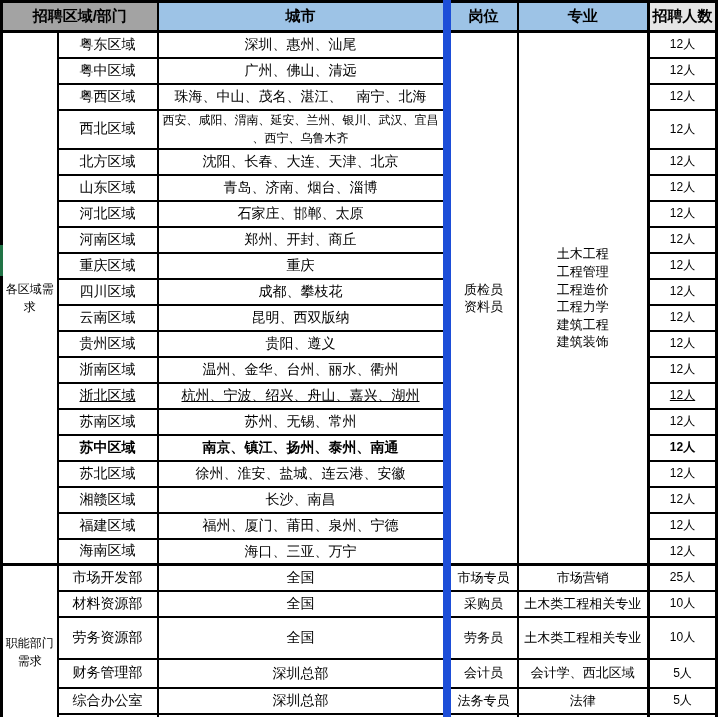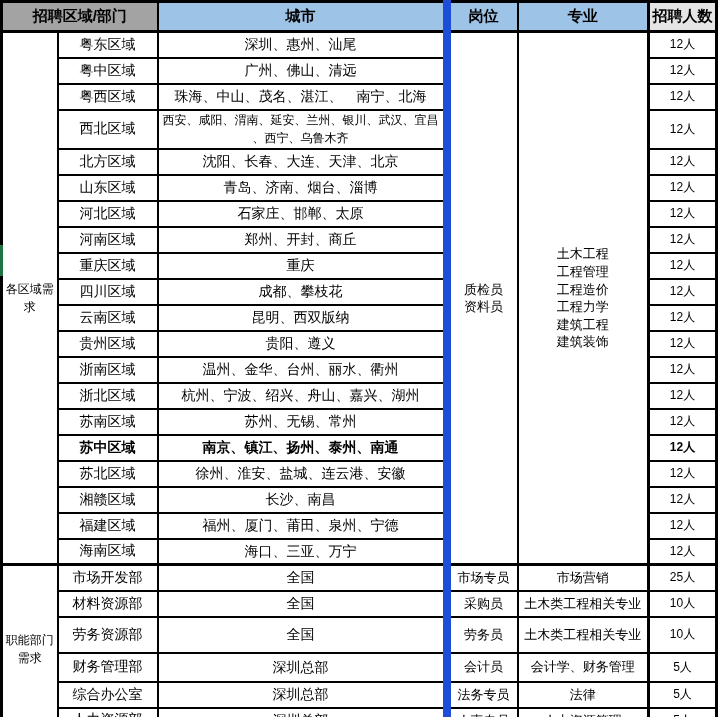--- a/index.html
+++ b/index.html
@@ -141,21 +141,21 @@
       <tr style="height: 26px;">
         <td class="region-cell">贵州区域</td>
         <td class="city-cell">贵阳、遵义</td>
         <td class="count-cell">12人</td>
       </tr>
       <tr style="height: 26px;">
         <td class="region-cell">浙南区域</td>
         <td class="city-cell">温州、金华、台州、丽水、衢州</td>
         <td class="count-cell">12人</td>
       </tr>
-      <tr style="height: 26px;">
+      <tr style="height: 26px; text-decoration: underline;">
         <td class="region-cell">浙北区域</td>
         <td class="city-cell">杭州、宁波、绍兴、舟山、嘉兴、湖州</td>
         <td class="count-cell">12人</td>
       </tr>
       <tr style="height: 26px; margin-top: 8px;">
         <td class="region-cell">苏南区域</td>
         <td class="city-cell">苏州、无锡、常州</td>
         <td class="count-cell">12人</td>
       </tr>
       <tr style="height: 26px; font-weight: bold;">
@@ -192,32 +192,32 @@
         <td class="major-cell">市场营销</td>
         <td class="count-cell">25人</td>
       </tr>
       <tr style="height: 26px;">
         <td class="region-cell">材料资源部</td>
         <td class="city-cell">全国</td>
         <td class="pos-cell">采购员</td>
         <td class="major-cell">土木类工程相关专业</td>
         <td class="count-cell">10人</td>
       </tr>
-      <tr style="height: 36px;">
+      <tr style="height: 42px;">
         <td class="region-cell">劳务资源部</td>
         <td class="city-cell">全国</td>
         <td class="pos-cell">劳务员</td>
         <td class="major-cell">土木类工程相关专业</td>
         <td class="count-cell">10人</td>
       </tr>
       <tr style="height: 29px;">
         <td class="region-cell">财务管理部</td>
         <td class="city-cell">深圳总部</td>
         <td class="pos-cell">会计员</td>
-        <td class="major-cell">会计学、财务管理</td>
+        <td class="major-cell">会计学、西北区域</td>
         <td class="count-cell">5人</td>
       </tr>
       <tr style="height: 26px;">
         <td class="region-cell">综合办公室</td>
         <td class="city-cell">深圳总部</td>
         <td class="pos-cell">法务专员</td>
         <td class="major-cell">法律</td>
         <td class="count-cell">5人</td>
       </tr>
       <tr style="height: 26px;">

